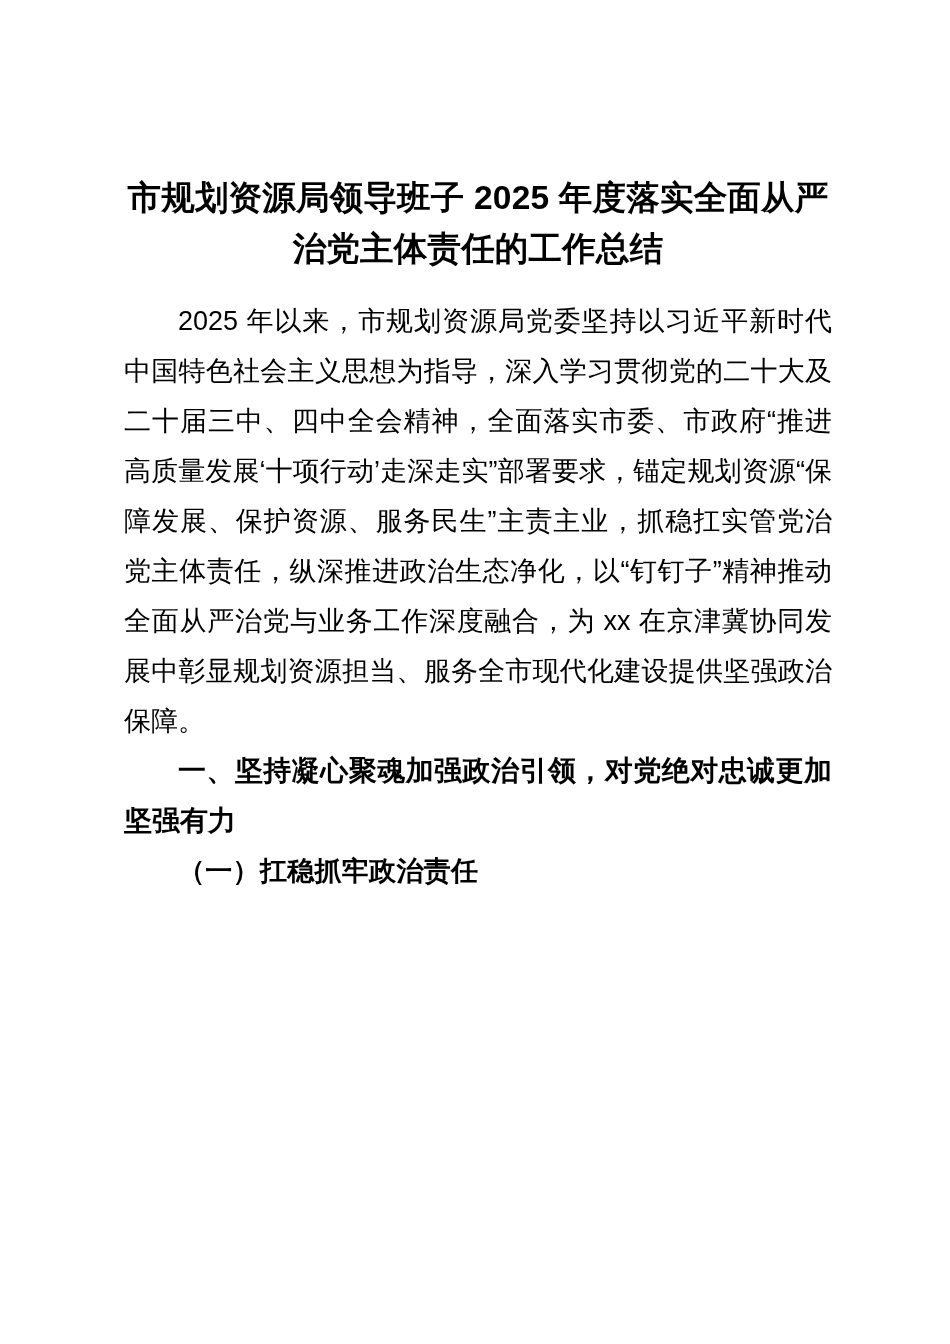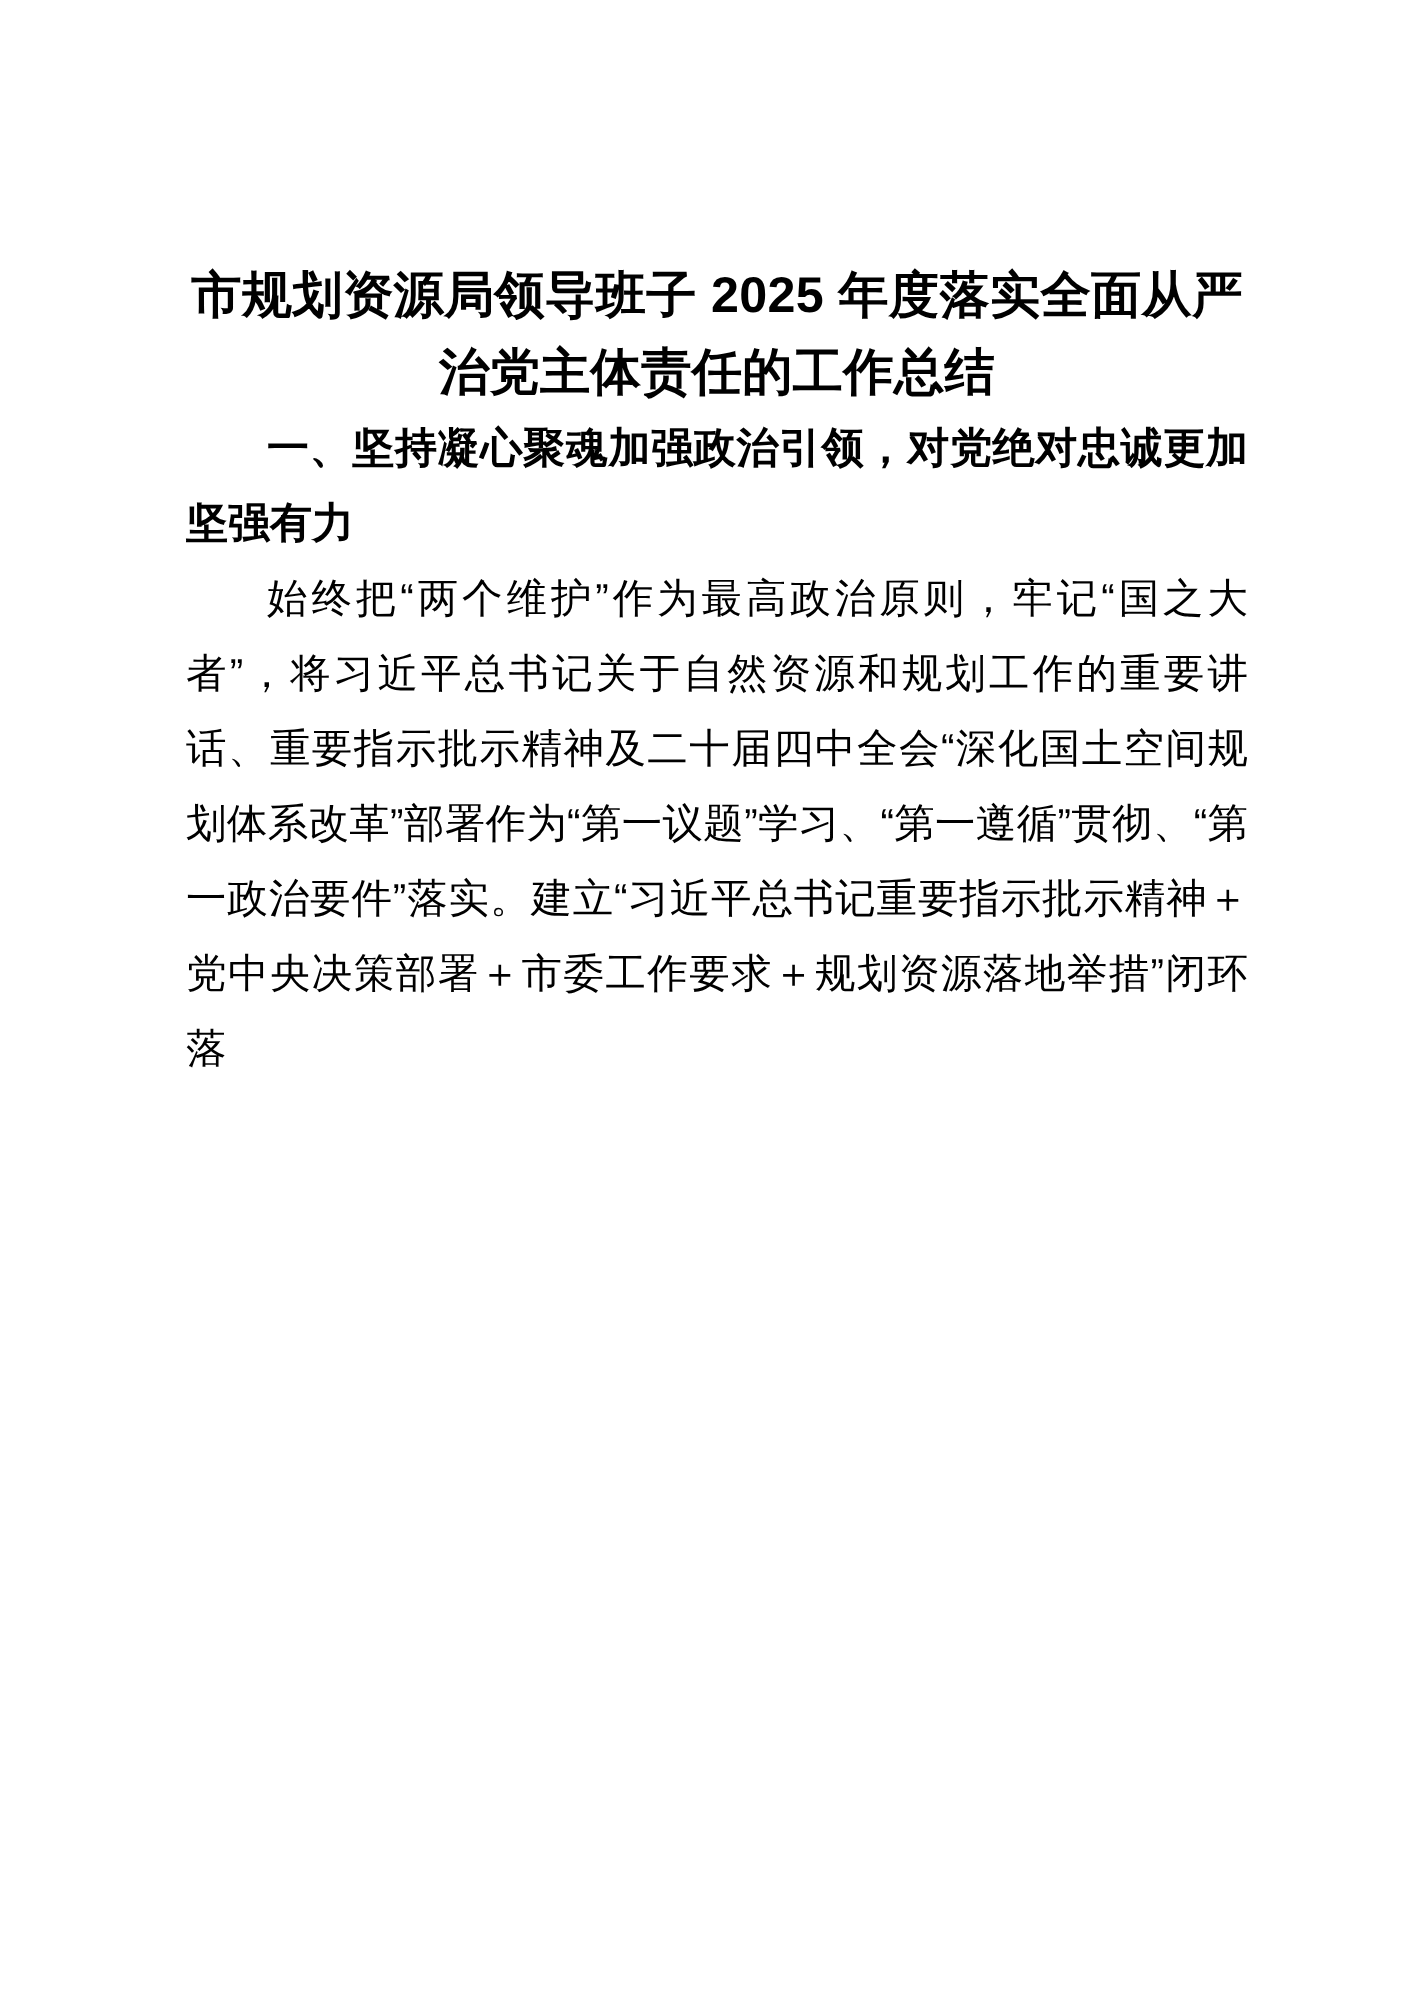--- a/index.html
+++ b/index.html
@@ -89,20 +89,21 @@
   }
 </style>
 </head>
 <body>
 
 <div class="page">
   <div class="content">
 
     <h1 class="doc-title">市规划资源局领导班子 2025 年度落实全面从严治党主体责任的工作总结</h1>
 
+    <p class="para lead">2025 年以来，市规划资源局党委坚持以习近平新时代中国特色社会主义思想为指导，深入学习贯彻党的二十大及二十届三中、四中全会精神，全面落实市委、市政府“推进高质量发展‘十项行动’走深走实”部署要求，锚定规划资源“保障发展、保护资源、服务民生”主责主业，抓稳扛实管党治党主体责任，纵深推进政治生态净化，以“钉钉子”精神推动全面从严治党与业务工作深度融合，为 xx 在京津冀协同发展中彰显规划资源担当、服务全市现代化建设提供坚强政治保障。</p>
 
     <p class="h1-cn">一、坚持凝心聚魂加强政治引领，对党绝对忠诚更加坚强有力</p>
 
+    <p class="h2-cn">（一）扛稳抓牢政治责任</p>
 
-    <p class="para">始终把“两个维护”作为最高政治原则，牢记“国之大者”，将习近平总书记关于自然资源和规划工作的重要讲话、重要指示批示精神及二十届四中全会“深化国土空间规划体系改革”部署作为“第一议题”学习、“第一遵循”贯彻、“第一政治要件”落实。建立“习近平总书记重要指示批示精神＋党中央决策部署＋市委工作要求＋规划资源落地举措”闭环落</p>
 
   </div>
 </div>
 
 </body></html>

